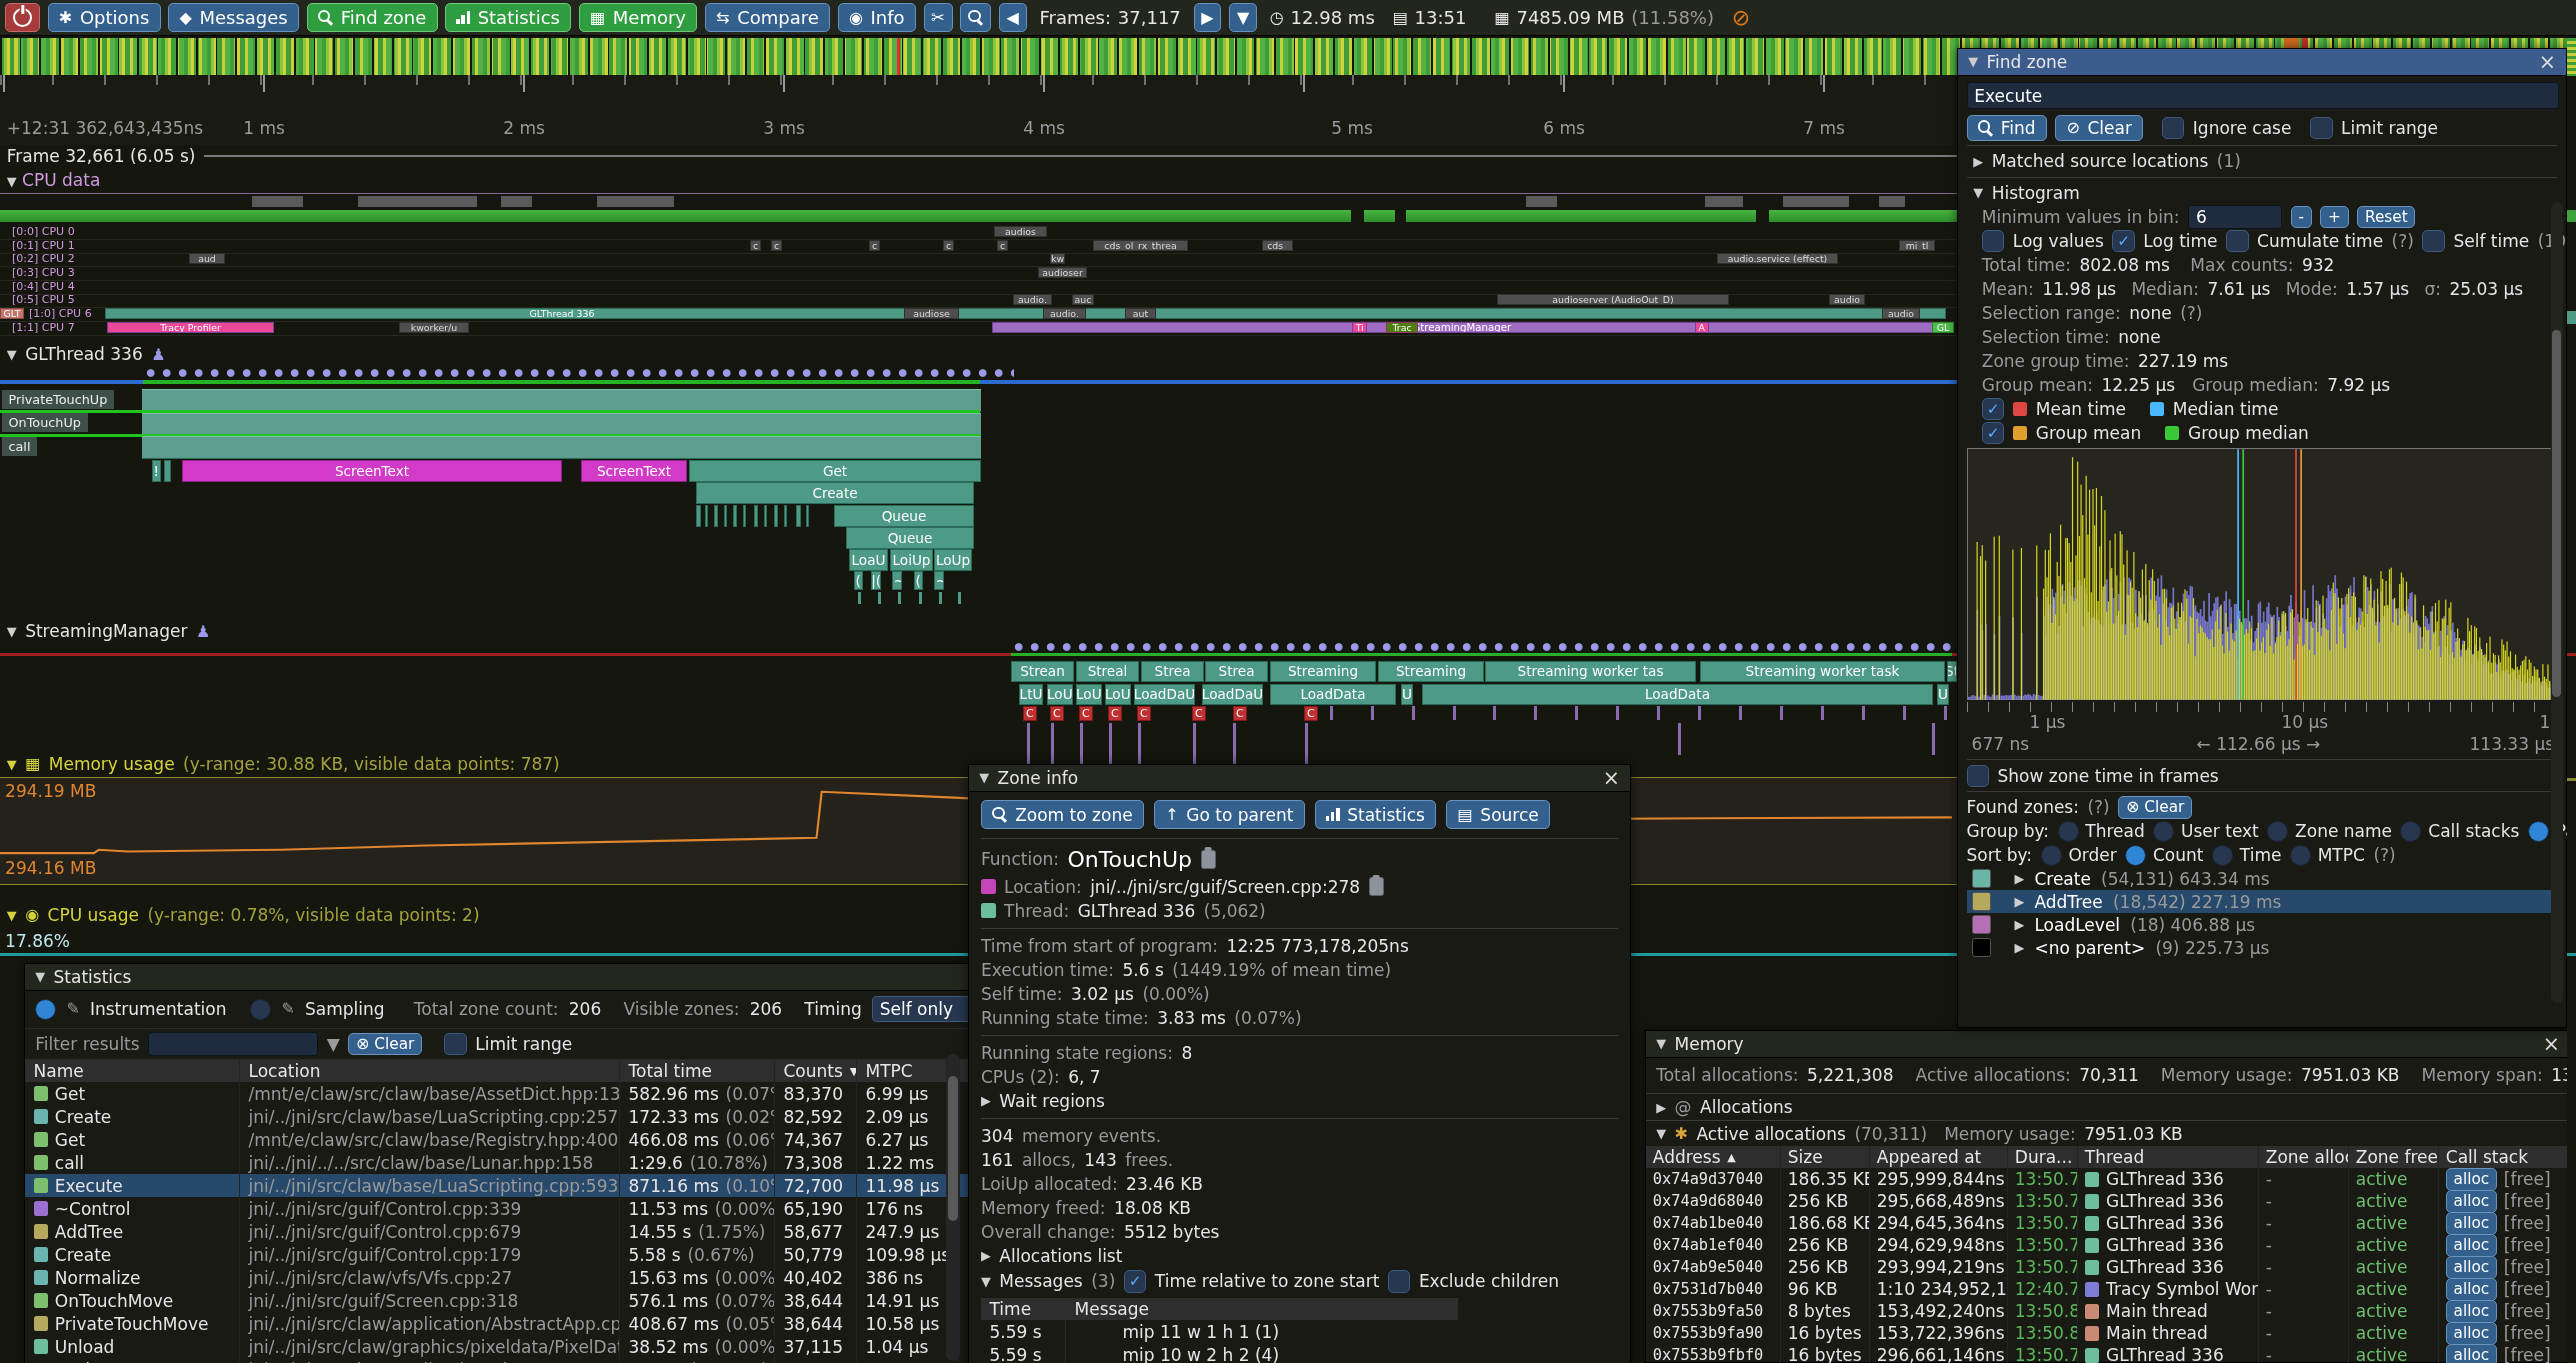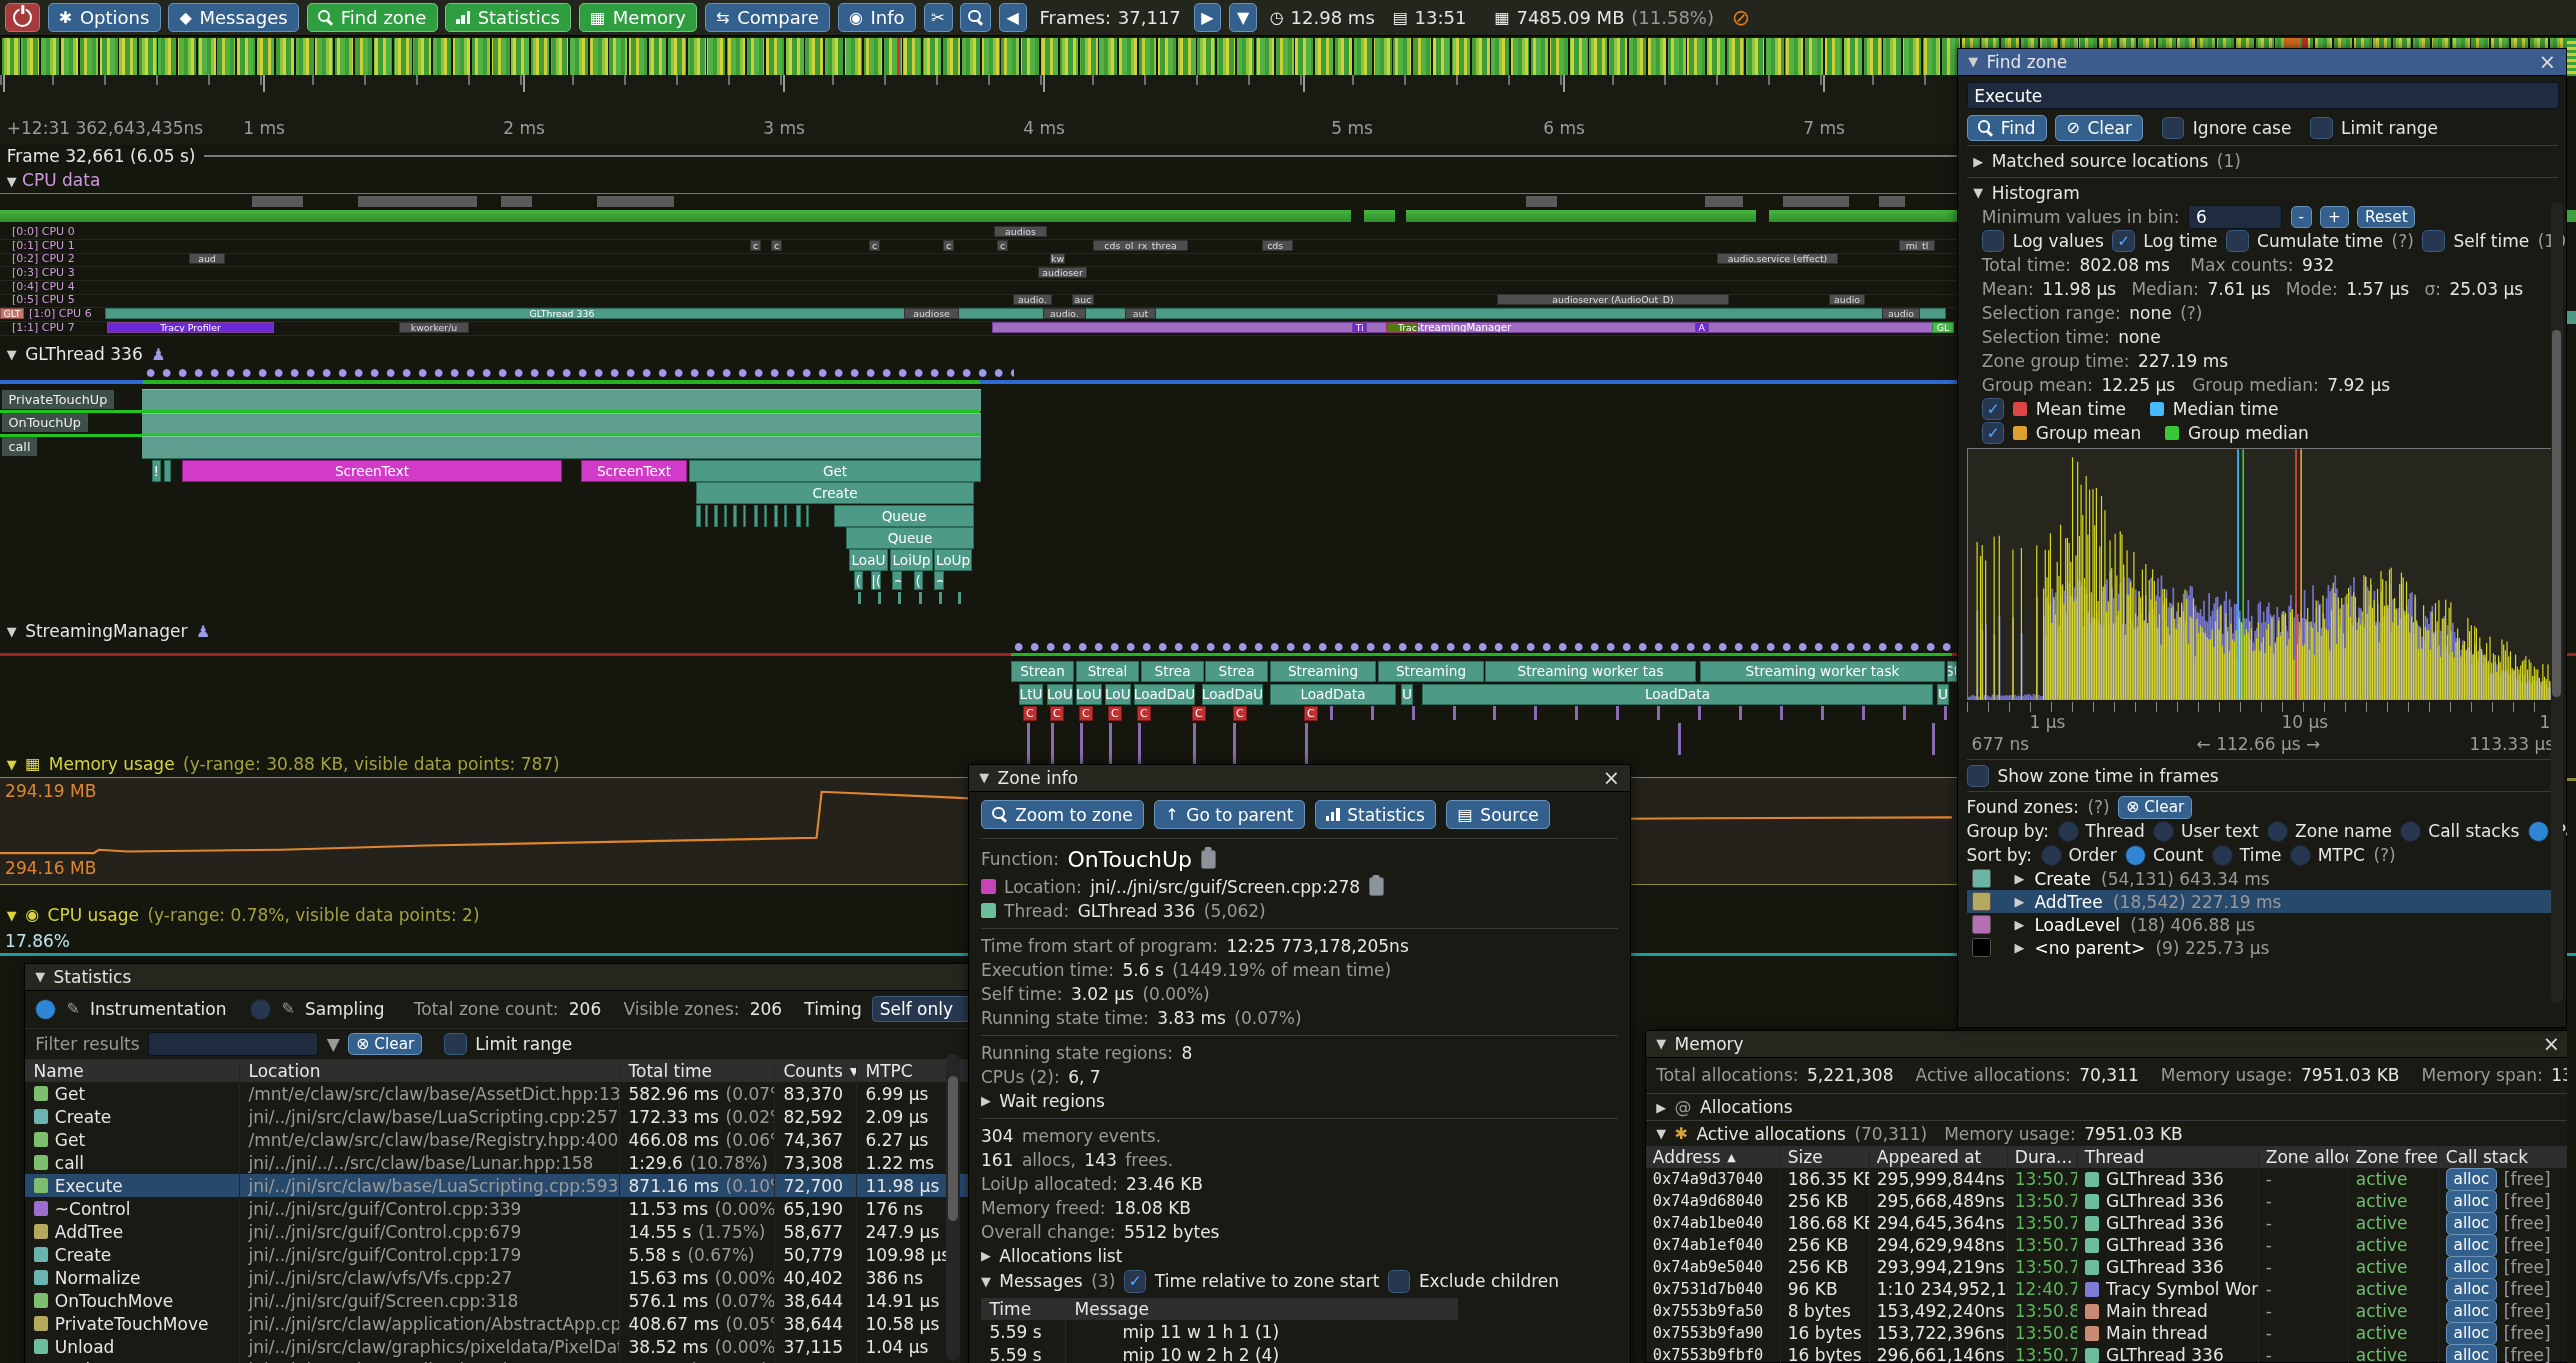--- a/index.html
+++ b/index.html
@@ -48,23 +48,23 @@
   #cpusep{position:absolute;left:0;top:193px;width:1957px;height:0.9px;background:#8a6a9a;}
   .gblock{position:absolute;top:196px;height:11px;background:#5a5a5a;}
   #greenstrip{position:absolute;left:0;top:210px;width:1957px;height:12px;background:linear-gradient(180deg,#46b43e,#2f8f2c);}
   #greenstrip i{position:absolute;top:0;height:100%;background:#15170f;display:block;}
   .cpurow{position:absolute;left:0;width:1957px;height:13.6px;border-bottom:0.9px solid #26281e;}
   .cpulabel{position:absolute;left:12px;top:0px;color:#cf9adf;font-size:11px;z-index:3;white-space:nowrap;}
   .tchip{position:absolute;top:0.9px;height:11px;background:#4e4e4e;border:0.9px solid #303030;color:#ddd;
          font-size:9.4px;display:flex;align-items:center;justify-content:center;overflow:hidden;white-space:nowrap;box-sizing:border-box;}
   .tchip.teal{background:#4d9a87;border-color:#2b6b59;color:#fff;}
   .tchip.salmon{background:#c4766b;border-color:#8a4a42;color:#fff;}
-  .tchip.purplebar{background:#6d28d9;border-color:#7a3f94;color:#fff;}
+  .tchip.purplebar{background:#ec4899;border-color:#7a3f94;color:#fff;}
   .tchip.streambar{background:#a06cc2;border-color:#6f3f94;color:#fff;font-size:10.2px;}
-  .tchip.pinkchip{background:#4d7c0f;border-color:#93326a;color:#fff;justify-content:flex-end;}
+  .tchip.pinkchip{background:#4d7c0f;border-color:#93326a;color:#fff;}
   .tchip.greenchip{background:#4dbb4d;border-color:#2a8a2a;color:#fff;}
   .tchip.onbar{background:transparent;border:none;color:#fff;}
   .secthdr{position:absolute;display:flex;align-items:center;gap:8.5px;font-size:17px;color:#e6e6e6;}
   .tri{color:#cfcfcf;font-size:12.8px;}
   .ghost{color:#9a9ae6;font-size:16px;}
   .dots{position:absolute;height:12px;background-image:radial-gradient(circle at 7.7px 6px,#9a9ae6 0 3.4px,transparent 4.3px);background-size:16px 12px;}
   .gline{position:absolute;height:4.3px;background:#2e6bd0;}
   .gline i{position:absolute;top:0;height:100%;background:#25b325;display:block;}
   .rline{position:absolute;height:3.4px;background:#a02020;}
   .rline i{position:absolute;top:0;height:100%;background:#25b325;display:block;}

